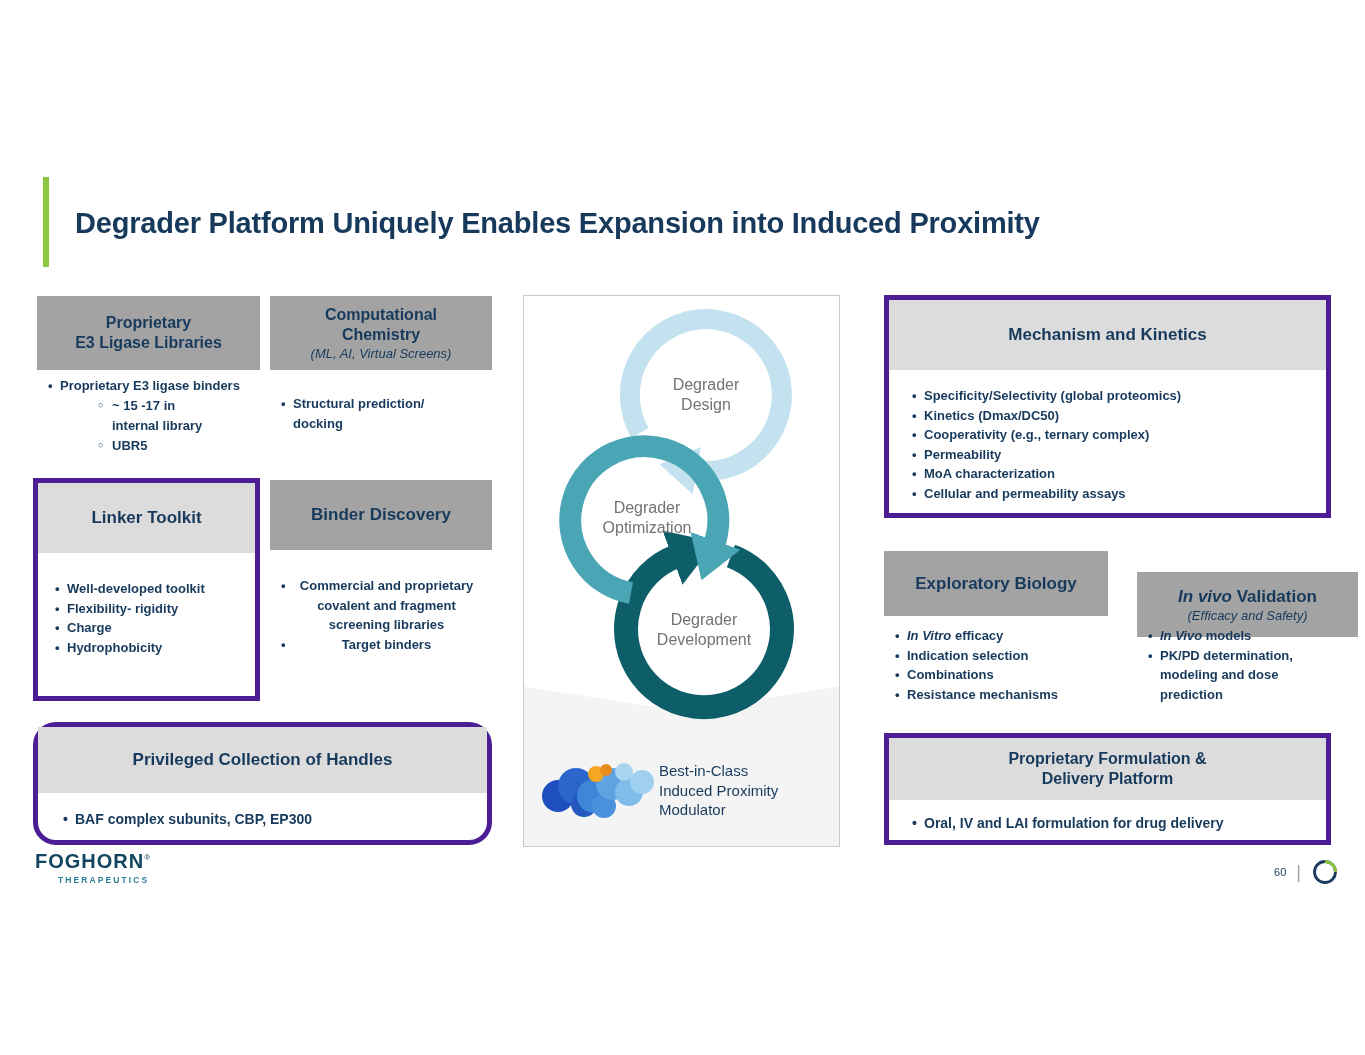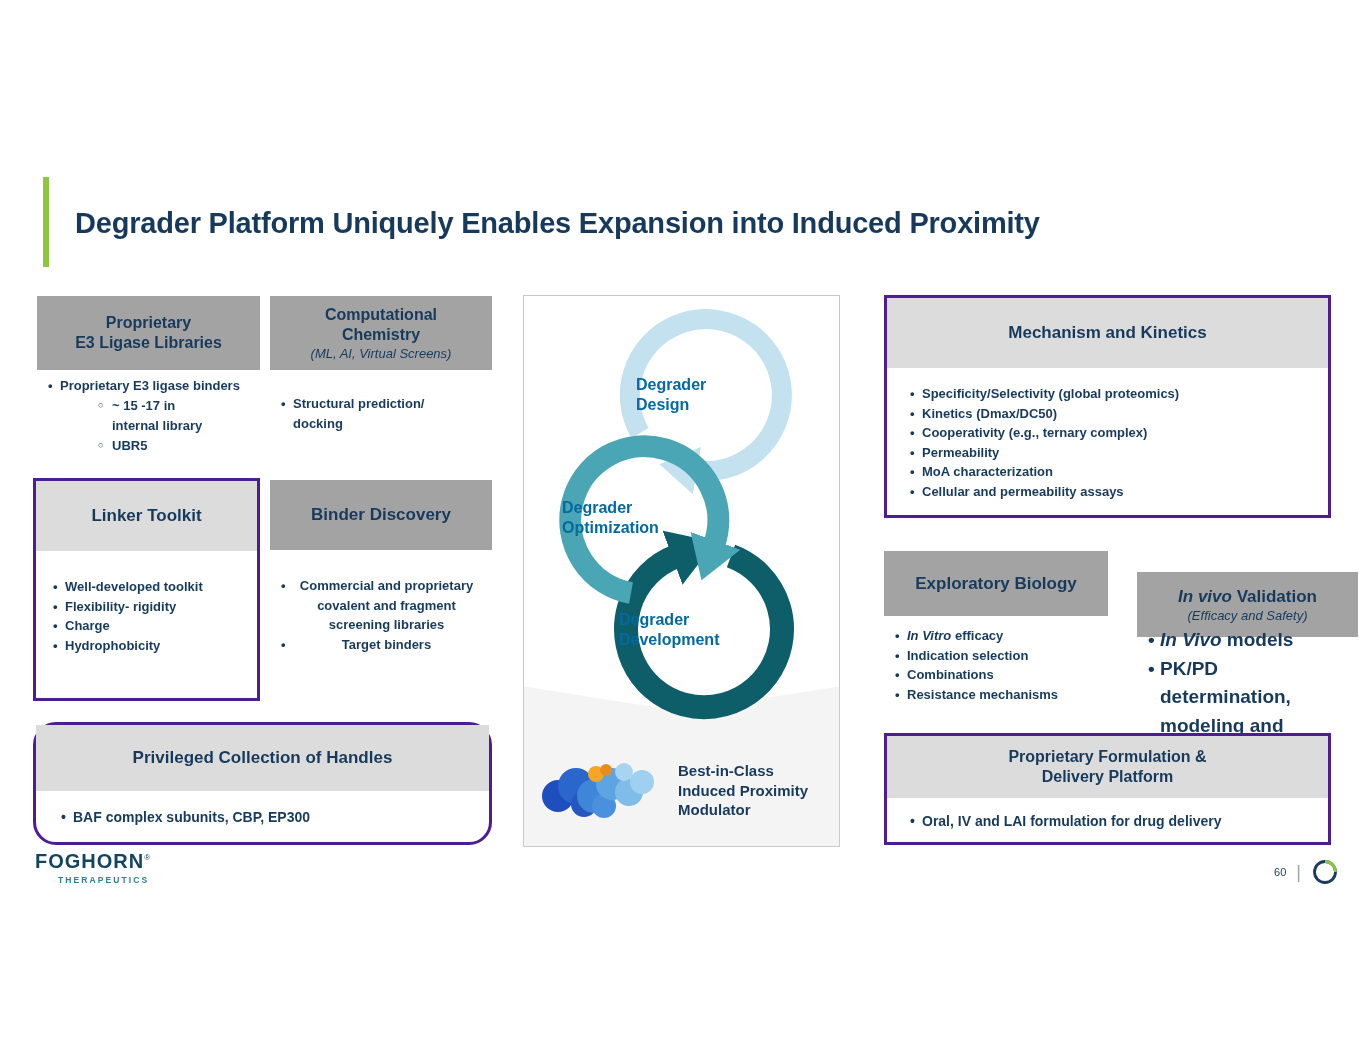--- a/index.html
+++ b/index.html
@@ -19,21 +19,21 @@
   
   .blist { list-style:none; font-weight:bold; color:#173A5C; }
   .blist > li { position:relative; padding-left:13px; line-height:1.5; }
   .blist > li::before { content:"\2022"; position:absolute; left:1px; top:0; }
   .ul-abs { position:absolute; }
   .sub-bullets { list-style:none; margin-left:38px; }
   .sub-bullets > li { position:relative; padding-left:14px; line-height:1.55; width:118px; }
   .sub-bullets > li::before { content:"\25CB"; position:absolute; left:0; top:3px; font-size:9px; }
 
   
-  .red-box { position:absolute; border:3px solid #4c1d95; background:#ffffff; }
+  .red-box { position:absolute; border:5px solid #4c1d95; background:#ffffff; }
 
   
   .hdr-e3 { left:37px; top:296px; width:223px; height:74px; font-size:16px; }
   .list-e3 { left:47px; top:376px; width:205px; font-size:13px; }
 
   .hdr-comp { left:270px; top:296px; width:222px; height:74px; font-size:16px; }
   .list-comp { left:280px; top:394px; width:185px; font-size:13px; }
 
   .linker-box { left:33px; top:478px; width:227px; height:223px; }
   .linker-box .gray-in { height:70px; font-size:17px; }
@@ -43,37 +43,37 @@
   .list-binder { left:280px; top:576px; width:200px; font-size:13px;text-align:center; }
 
   .handles-box { left:33px; top:722px; width:459px; height:123px;border-radius:23px; }
   .handles-box .gray-in { height:66px; font-size:17px; }
   .handles-box .blist { margin:16px 0 0 24px; width:420px; font-size:14px; }
 
   
   .center-panel { position:absolute; left:523px; top:295px; width:317px; height:552px; border:1px solid #C9C9C9; background:#F4F4F4; }
   .panel-white { position:absolute; inset:0; background:#ffffff; clip-path: polygon(0 0, 100% 0, 100% 71%, 50% 75.5%, 0 71%); }
   .cycle-svg { position:absolute; left:0; top:0; }
-  .step { position:absolute; font-weight:bold; font-size:16px; line-height:1.22; white-space:pre-line; color:#0369a1; }
+  .step { position:absolute; text-align:center; font-weight:normal; font-size:16px; line-height:1.22; white-space:pre-line; color:#737373; }
   .step-design { left:112px; top:79px; width:140px; }
   .step-opt { left:38px; top:202px; width:170px; }
   .step-dev { left:95px; top:314px; width:170px; }
   .protein-svg { position:absolute; left:12px; top:438px; }
-  .caption { position:absolute; left:154px; top:465px; width:165px; font-weight:bold; font-size:15px; line-height:1.3; white-space:pre-line; color:#173A5C; }
+  .caption { position:absolute; left:135px; top:465px; width:165px; font-weight:normal; font-size:15px; line-height:1.3; white-space:pre-line; color:#173A5C; }
 
   
   .mech-box { left:884px; top:295px; width:447px; height:223px; }
   .mech-box .gray-in { height:70px; font-size:17px; }
   .mech-box .blist { margin:16px 0 0 22px; width:410px; font-size:13px; }
 
   .hdr-explor { left:884px; top:551px; width:224px; height:65px; font-size:17px; }
   .list-explor { left:894px; top:626px; width:212px; font-size:13px; }
 
   .hdr-invivo { left:1137px; top:572px; width:221px; height:65px; font-size:17px; }
-  .list-invivo { left:1147px; top:626px; width:185px; font-size:19px; }
+  .list-invivo { left:1147px; top:626px; width:185px; font-size:13px; }
 
   .form-box { left:884px; top:733px; width:447px; height:112px; }
   .form-box .gray-in { height:62px; font-size:16px; }
   .form-box .blist { margin:13px 0 0 22px; width:410px; font-size:14px; }
 
   .it { font-style:italic; }
 
   
   .logo { position:absolute; left:35px; top:850px; }
   .logo-name { font-size:20px; font-weight:bold; letter-spacing:1px; color:#12455F; }

